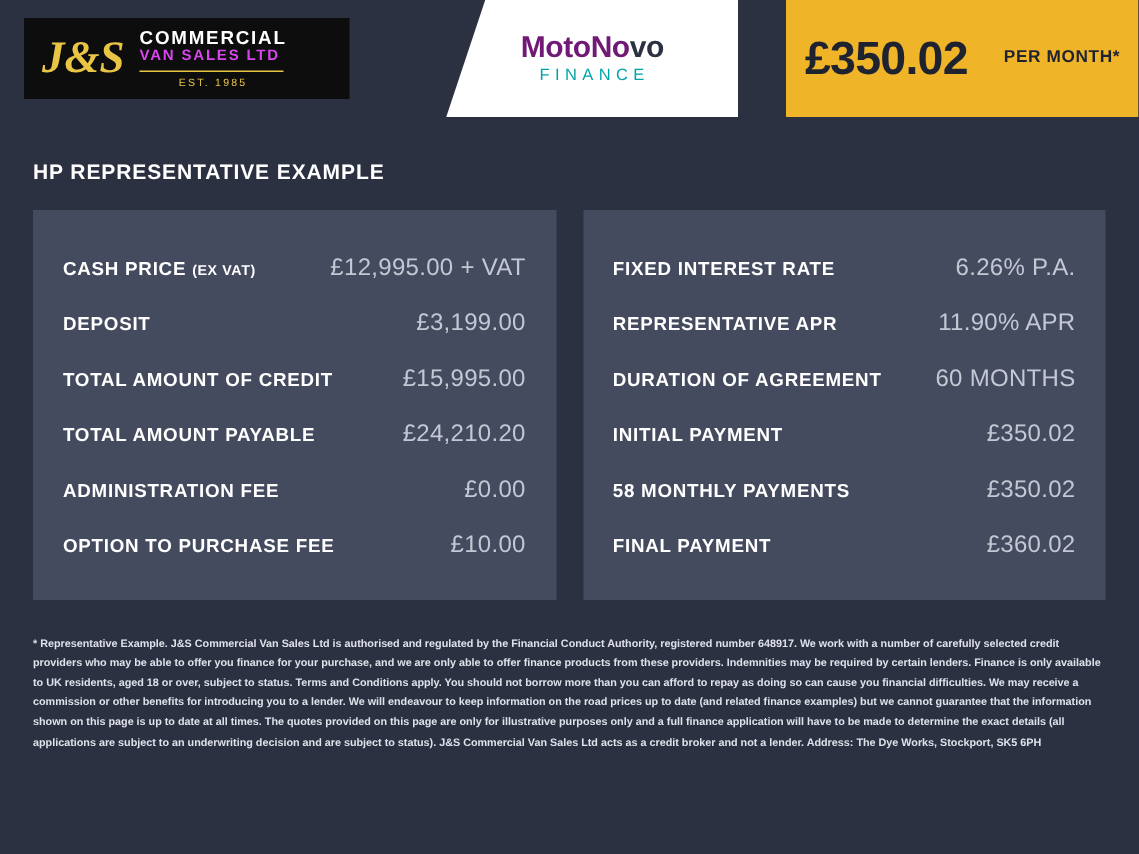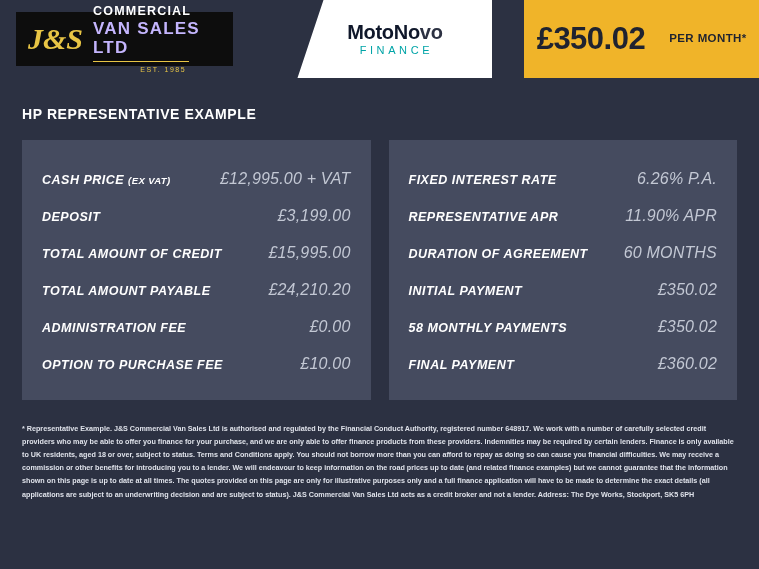--- a/index.html
+++ b/index.html
@@ -45,22 +45,22 @@
     margin-left: 10px;
     line-height: 1.15;
   }
   .logo-line1 {
     color: #ffffff;
     font-size: 12.5px;
     letter-spacing: 1.2px;
     font-weight: bold;
   }
   .logo-line2 {
-    color: #c4b5fd;
-    font-size: 17px;
+    color: #d946ef;
+    font-size: 10px;
     letter-spacing: 1.2px;
     font-weight: bold;
   }
   .logo-est {
     color: #e8c545;
     font-size: 7px;
     letter-spacing: 1.5px;
     margin-top: 4px;
     text-align: center;
   }
@@ -84,21 +84,21 @@
   }
   .motonovo {
     text-align: center;
     line-height: 1;
   }
   .mn-top {
     font-size: 20px;
     font-weight: bold;
     letter-spacing: -0.3px;
   }
-  .mn-moto { color: #0f172a; }
+  .mn-moto { color: #701a75; }
   .mn-novo { color: #2c3142; margin-top: 12px; }
   .mn-sub {
     color: #00a4a7;
     font-size: 11px;
     letter-spacing: 3.6px;
     margin-top: 3px;
     margin-left: 3px;
   }
 
   .yellow-panel {
@@ -129,21 +129,20 @@
     letter-spacing: 0.6px;
     padding: 28px 4px 0 22px;
     color: #ffffff;
   }
 
   
   .panels {
     display: flex;
     gap: 18px;
     padding: 18px 22px 0 22px;
-    font-style: italic;
   }
   .panel {
     flex: 1;
     background: #454b5f;
     padding: 20px 18px 18px 18px;
   }
   .row {
     display: flex;
     align-items: baseline;
     justify-content: space-between;

